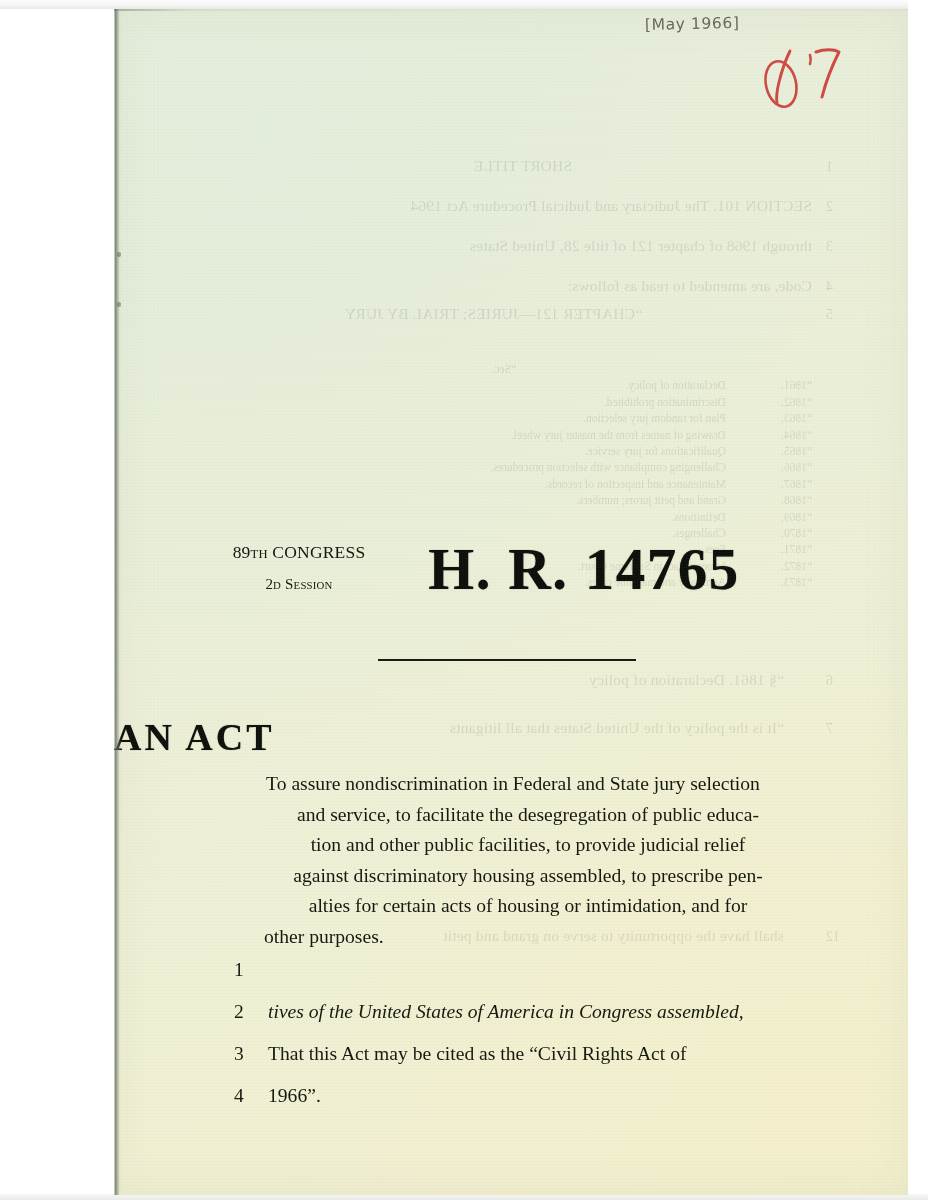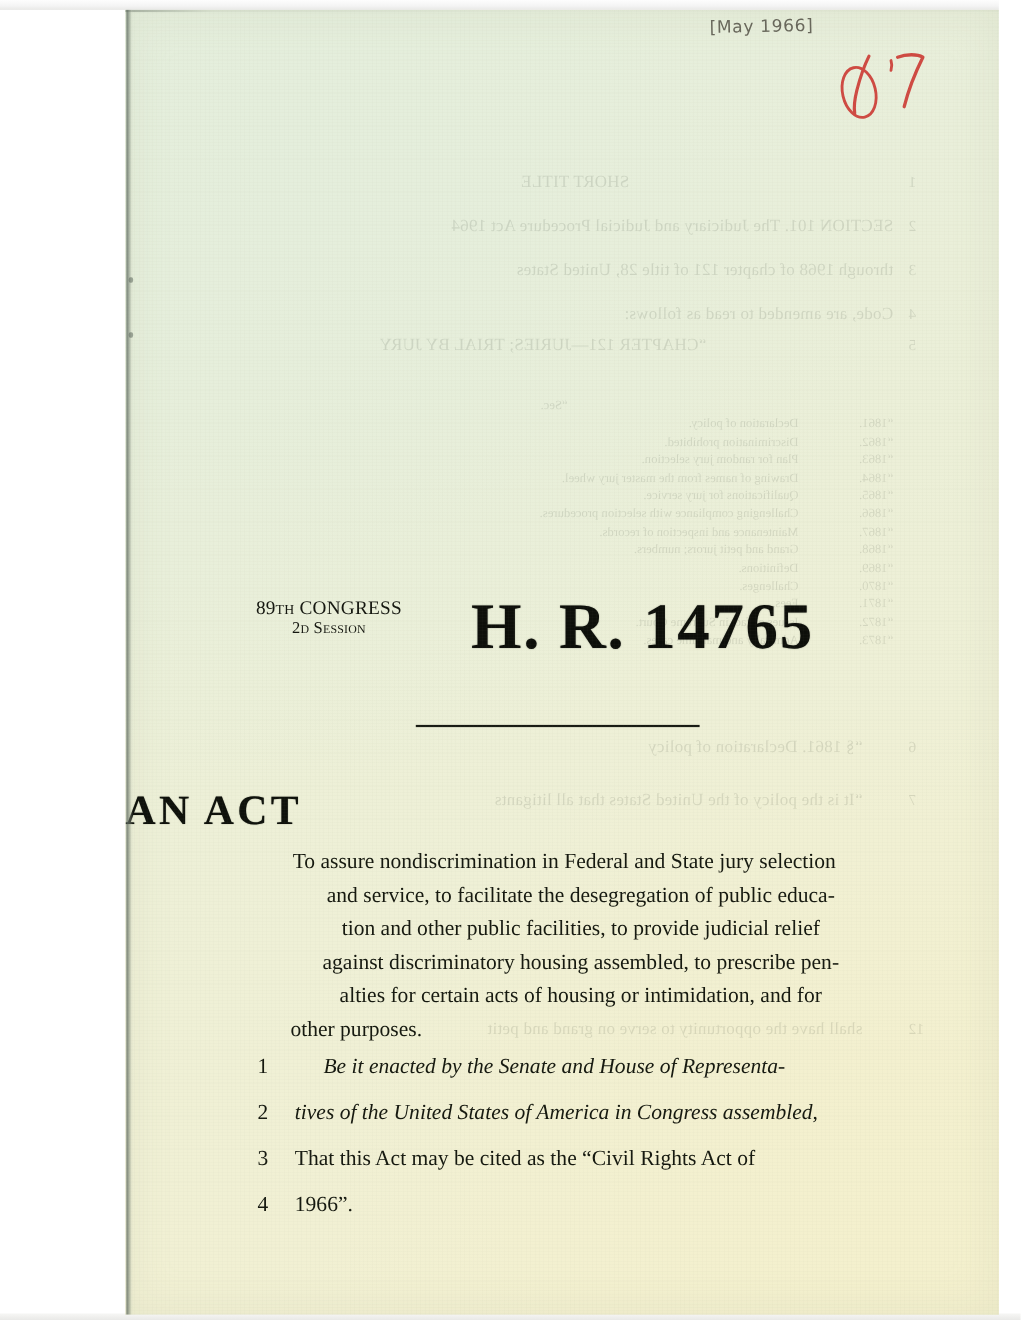--- a/index.html
+++ b/index.html
@@ -189,21 +189,21 @@
   }
   .congress .l1 {
     font-size: 17.5px;
     letter-spacing: 0.2px;
     white-space: nowrap;
   }
   .congress .l2 {
     font-size: 15px;
     letter-spacing: 0.2px;
     white-space: nowrap;
-    margin-top: 1px;
+    margin-top: 14px;
   }
   .sc { font-size: 0.72em; }
 
   .billno {
     position: absolute;
     left: 250px;
     top: 0;
     width: 440px;
     text-align: center;
     font-size: 59px;
@@ -445,21 +445,20 @@
         </div>
         <div class="lt-row last">
           <span>other purposes.</span>
         </div>
       </div>
     </div>
 
     <div class="enact">
       <div class="en-row">
         <span class="en-num">1</span>
-        <span class="en-text ital en-lead">Be it enacted by the Senate and House of Representa-</span>
       </div>
       <div class="en-row">
         <span class="en-num">2</span>
         <span class="en-text ital">tives of the United States of America in Congress assembled,</span>
       </div>
       <div class="en-row">
         <span class="en-num">3</span>
         <span class="en-text">That this Act may be cited as the “Civil Rights Act of</span>
       </div>
       <div class="en-row">

